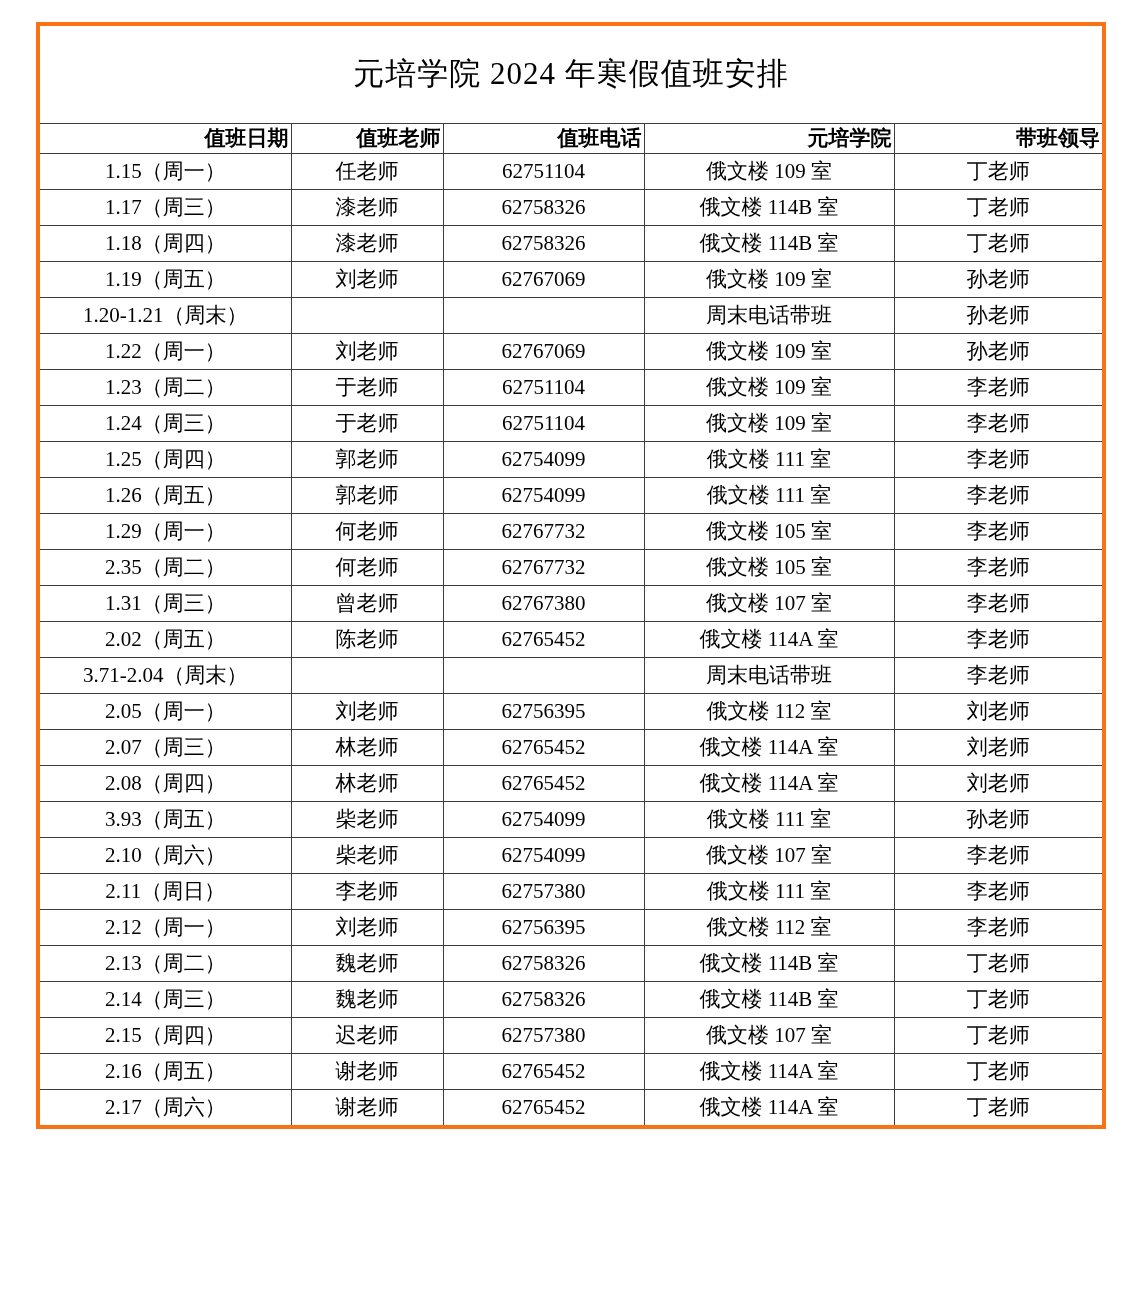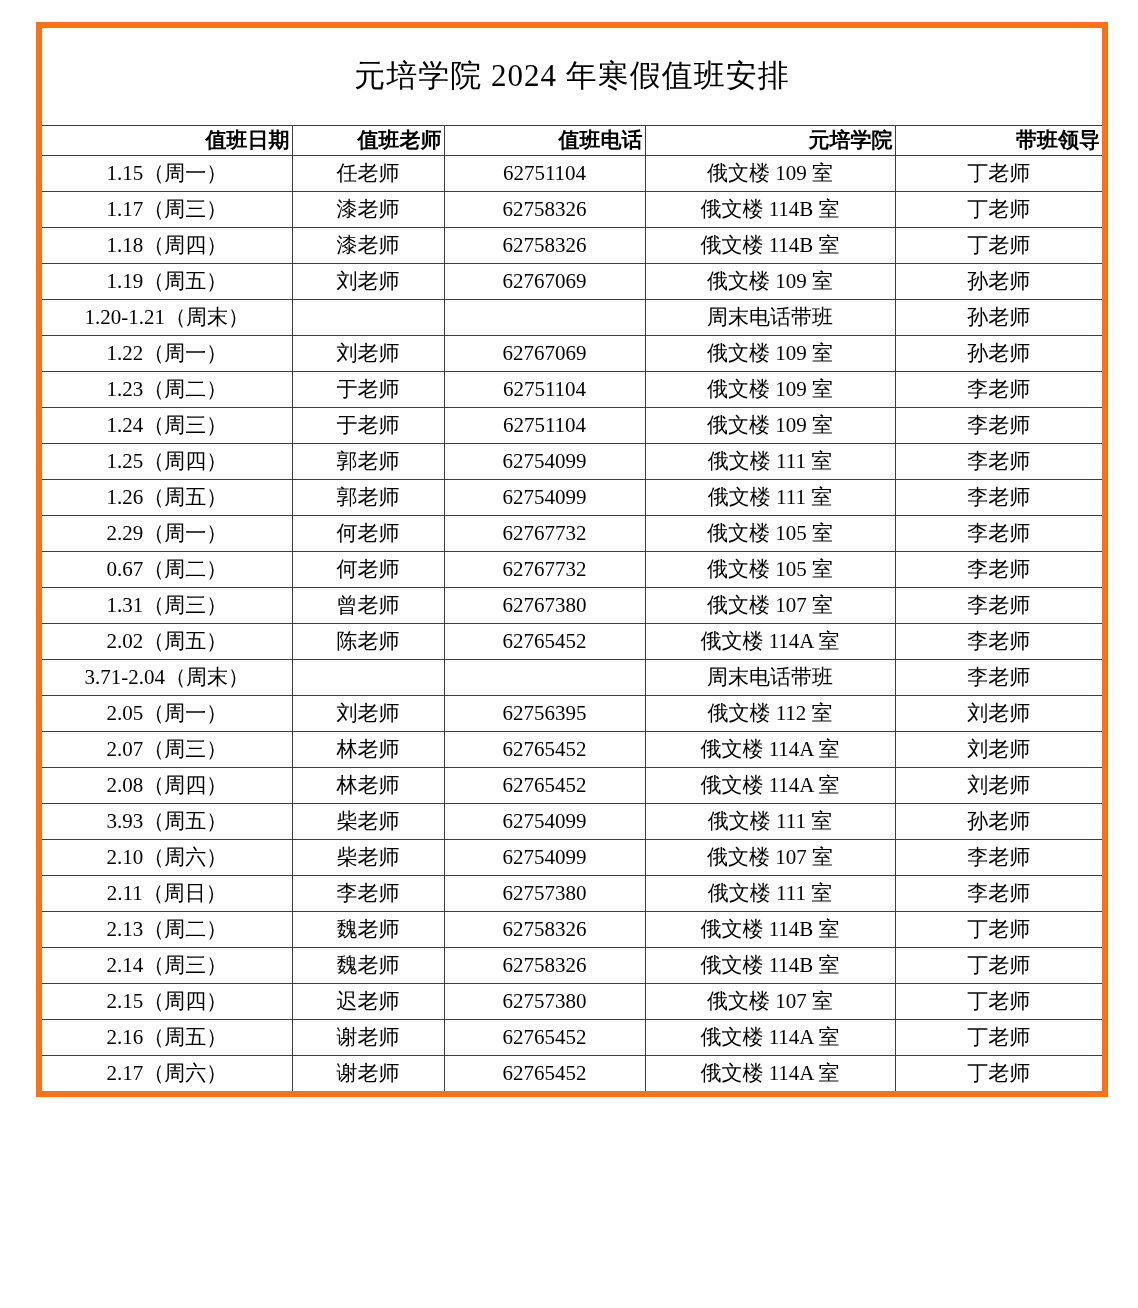--- a/index.html
+++ b/index.html
@@ -27,21 +27,21 @@
   table.duty-table th {
     border: 1.5px solid #3d3d3d;
     text-align: center;
     vertical-align: middle;
     padding: 0 2px;
     font-size: 21px;
     line-height: 1.1;
     overflow: hidden;
     white-space: nowrap;
   }
-  table.duty-table { border: 6px solid #f97316; padding-left: 32px; }
+  table.duty-table { border: 4px solid #f97316; padding-left: 32px; }
   tr.title-row td {
     height: 97px;
     font-size: 31px;
     font-weight: normal;
     letter-spacing: 1px;
   }
   tr.header-row th {
     height: 29px;
     font-weight: bold;
     text-align: right;
@@ -145,28 +145,28 @@
           <td>李老师</td>
         </tr>
         <tr>
           <td>1.26（周五）</td>
           <td>郭老师</td>
           <td>62754099</td>
           <td>俄文楼 111 室</td>
           <td>李老师</td>
         </tr>
         <tr>
-          <td>2.29（周一）</td>
+          <td>1.29（周一）</td>
           <td>何老师</td>
           <td>62767732</td>
           <td>俄文楼 105 室</td>
           <td>李老师</td>
         </tr>
         <tr>
-          <td>0.67（周二）</td>
+          <td>2.35（周二）</td>
           <td>何老师</td>
           <td>62767732</td>
           <td>俄文楼 105 室</td>
           <td>李老师</td>
         </tr>
         <tr>
           <td>1.31（周三）</td>
           <td>曾老师</td>
           <td>62767380</td>
           <td>俄文楼 107 室</td>
@@ -219,20 +219,27 @@
           <td>柴老师</td>
           <td>62754099</td>
           <td>俄文楼 107 室</td>
           <td>李老师</td>
         </tr>
         <tr>
           <td>2.11（周日）</td>
           <td>李老师</td>
           <td>62757380</td>
           <td>俄文楼 111 室</td>
+          <td>李老师</td>
+        </tr>
+        <tr>
+          <td>2.12（周一）</td>
+          <td>刘老师</td>
+          <td>62756395</td>
+          <td>俄文楼 112 室</td>
           <td>李老师</td>
         </tr>
         <tr>
           <td>2.13（周二）</td>
           <td>魏老师</td>
           <td>62758326</td>
           <td>俄文楼 114B 室</td>
           <td>丁老师</td>
         </tr>
         <tr>

